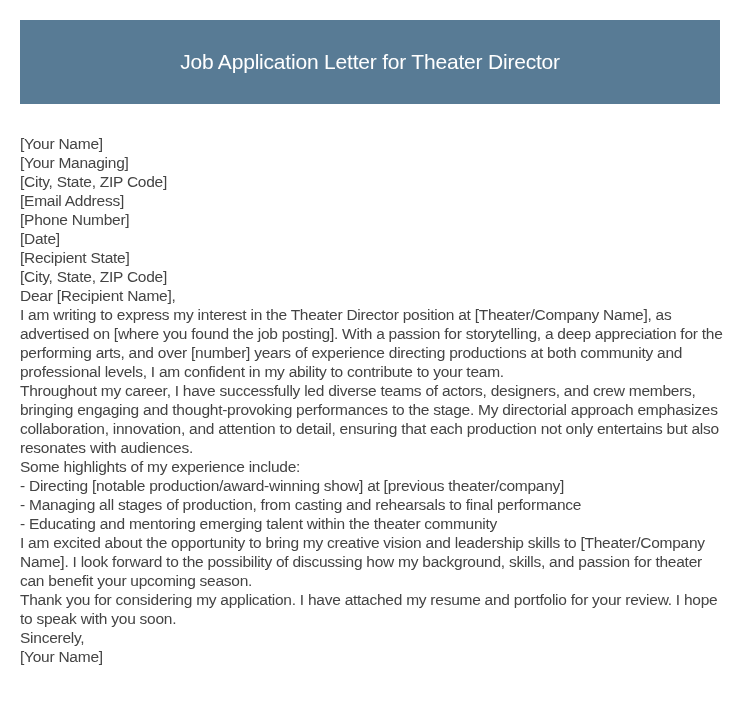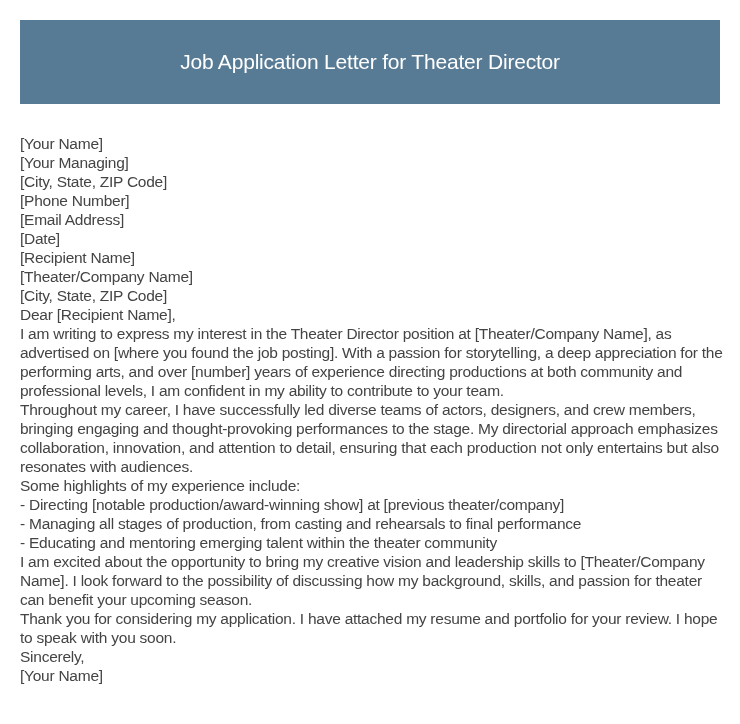--- a/index.html
+++ b/index.html
@@ -23,25 +23,24 @@
 <body>
 
 <div class="header">
   <h1>Job Application Letter for Theater Director</h1>
 </div>
 
 <div class="letter">
   <span class="line">[Your Name]</span>
   <span class="line">[Your Managing]</span>
   <span class="line">[City, State, ZIP Code]</span>
+  <span class="line">[Email Address]</span>
   <span class="line">[Phone Number]</span>
-  <span class="line">[Email Address]</span>
   <span class="line">[Date]</span>
-  <span class="line">[Recipient Name]</span>
-  <span class="line">[Theater/Company Name]</span>
+  <span class="line">[Recipient State]</span>
   <span class="line">[City, State, ZIP Code]</span>
   <span class="line">Dear [Recipient Name],</span>
   <span class="line">I am writing to express my interest in the Theater Director position at [Theater/Company Name], as advertised on [where you found the job posting]. With a passion for storytelling, a deep appreciation for the performing arts, and over [number] years of experience directing productions at both community and professional levels, I am confident in my ability to contribute to your team.</span>
   <span class="line">Throughout my career, I have successfully led diverse teams of actors, designers, and crew members, bringing engaging and thought-provoking performances to the stage. My directorial approach emphasizes collaboration, innovation, and attention to detail, ensuring that each production not only entertains but also resonates with audiences.</span>
   <span class="line">Some highlights of my experience include:</span>
   <span class="line">- Directing [notable production/award-winning show] at [previous theater/company]</span>
   <span class="line">- Managing all stages of production, from casting and rehearsals to final performance</span>
   <span class="line">- Educating and mentoring emerging talent within the theater community</span>
   <span class="line">I am excited about the opportunity to bring my creative vision and leadership skills to [Theater/Company Name]. I look forward to the possibility of discussing how my background, skills, and passion for theater can benefit your upcoming season.</span>
   <span class="line">Thank you for considering my application. I have attached my resume and portfolio for your review. I hope to speak with you soon.</span>

